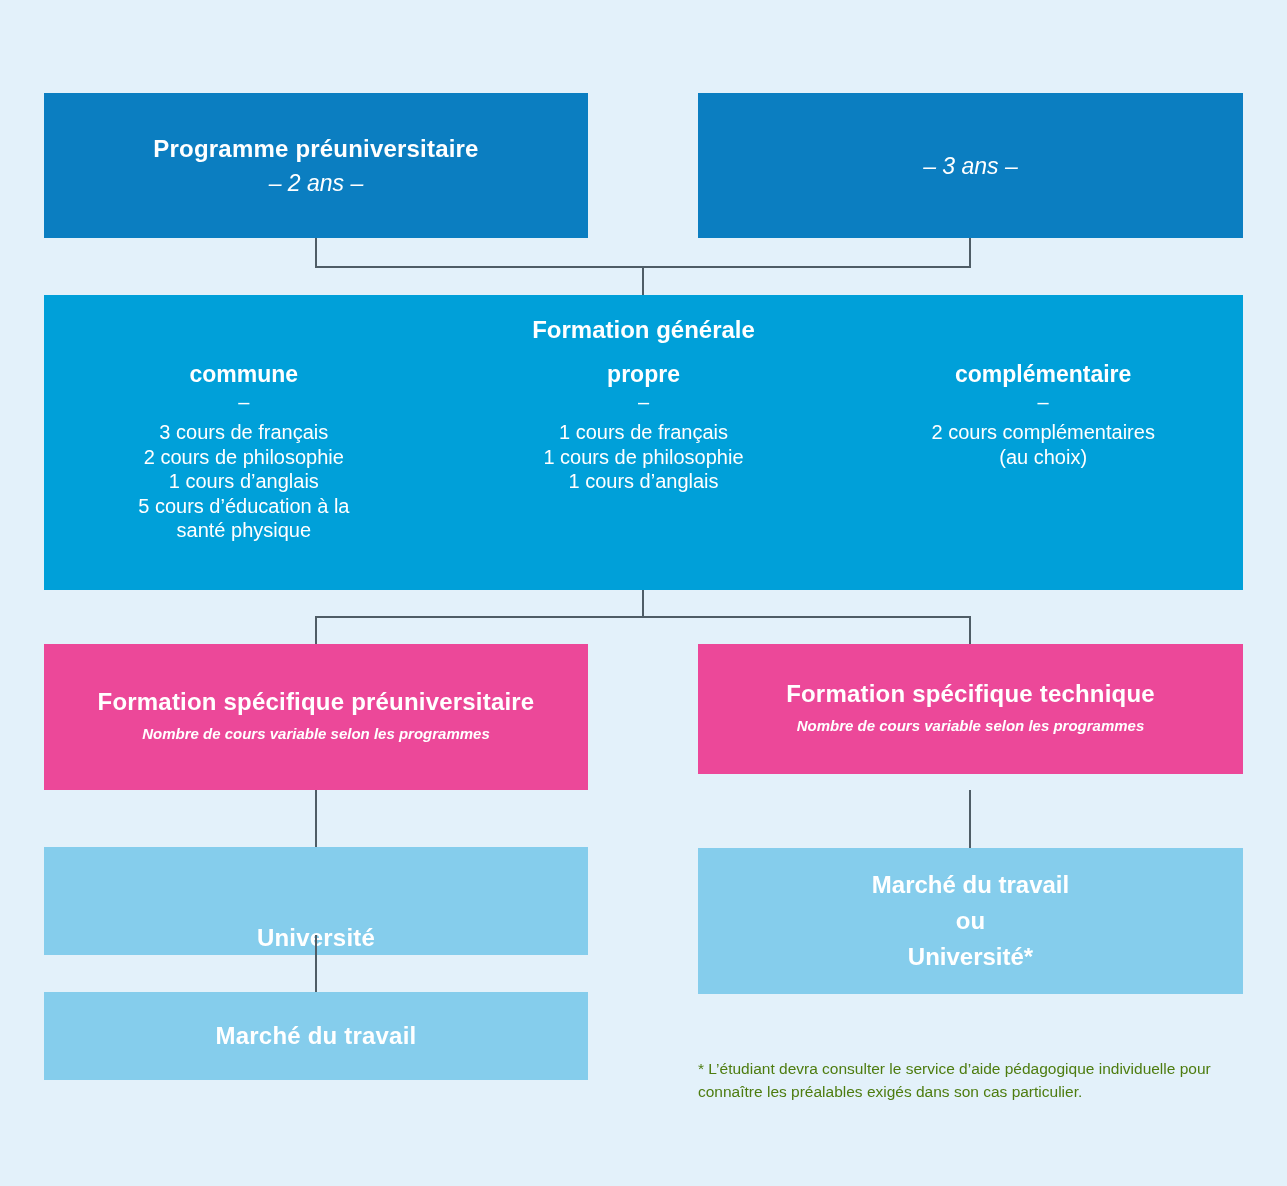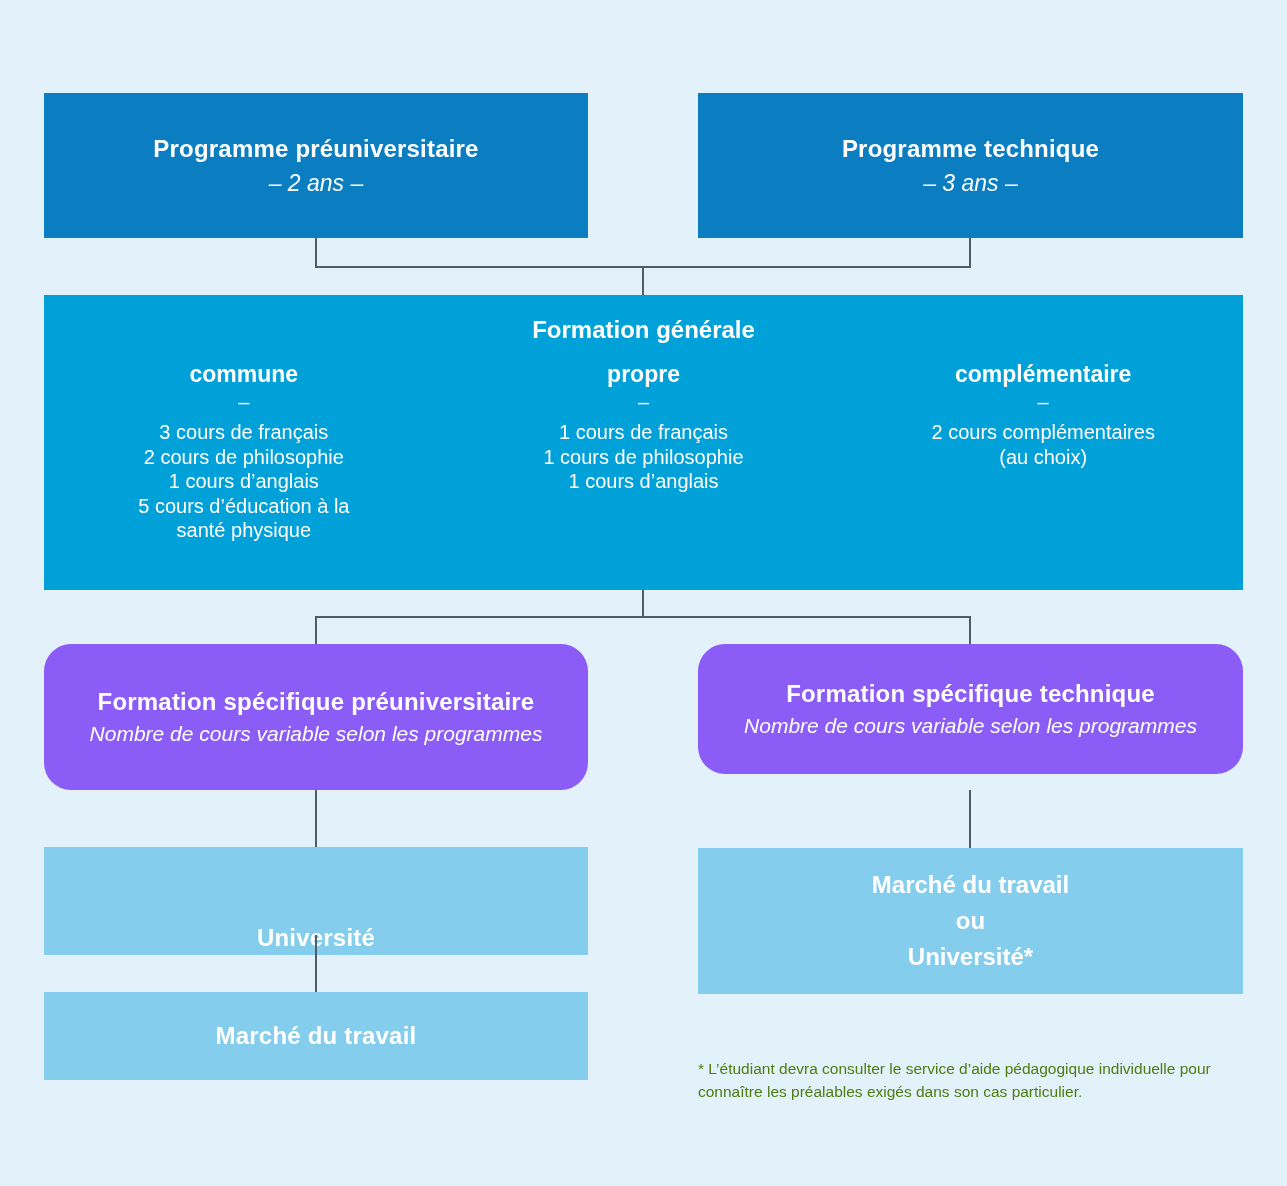--- a/index.html
+++ b/index.html
@@ -20,38 +20,39 @@
     color: #ffffff;
     display: flex;
     flex-direction: column;
     align-items: center;
     justify-content: center;
     text-align: center;
     box-sizing: border-box;
   }
   .box--dark  { background: #0b7ec1; }
   .box--mid   { background: #00a0d9; }
-  .box--light { background: #8b5cf6; border-radius: 27px; }
+  .box--light { background: #ec4899; }
   .box--pale  { background: #85cdec; }
 
   .box-title {
     font-size: 24px;
     font-weight: bold;
     line-height: 34px;
     letter-spacing: 0.2px;
   }
   .box-subtitle {
     font-size: 23px;
     font-style: italic;
     line-height: 34px;
   }
   .fs-subtitle {
-    font-size: 21px;
+    font-size: 15px;
     font-style: italic;
     line-height: 30px;
+    font-weight: bold;
   }
 
   
   #box-fg {
     justify-content: flex-start;
     padding-top: 20px;
   }
   .fg-title {
     font-size: 24px;
     font-weight: bold;
@@ -109,21 +110,20 @@
 <body>
 
 <div id="canvas">
 
   <div class="box box--dark" style="left:44px; top:93px; width:544px; height:145px;">
     <div class="box-title">Programme préuniversitaire</div>
     <div class="box-subtitle">– 2 ans –</div>
   </div>
 
   <div class="box box--dark" style="left:698px; top:93px; width:545px; height:145px;">
-    <div class="box-title">Programme technique</div>
     <div class="box-subtitle">– 3 ans –</div>
   </div>
 
   <div class="connector connector--v" style="left:315px; top:238px; height:30px;"></div>
   <div class="connector connector--v" style="left:969px; top:238px; height:30px;"></div>
   <div class="connector connector--h" style="left:315px; top:266px; width:656px;"></div>
   <div class="connector connector--v" style="left:642px; top:266px; height:29px;"></div>
 
   <div id="box-fg" class="box box--mid" style="left:44px; top:295px; width:1199px; height:295px;">
     <div class="fg-title">Formation générale</div>

